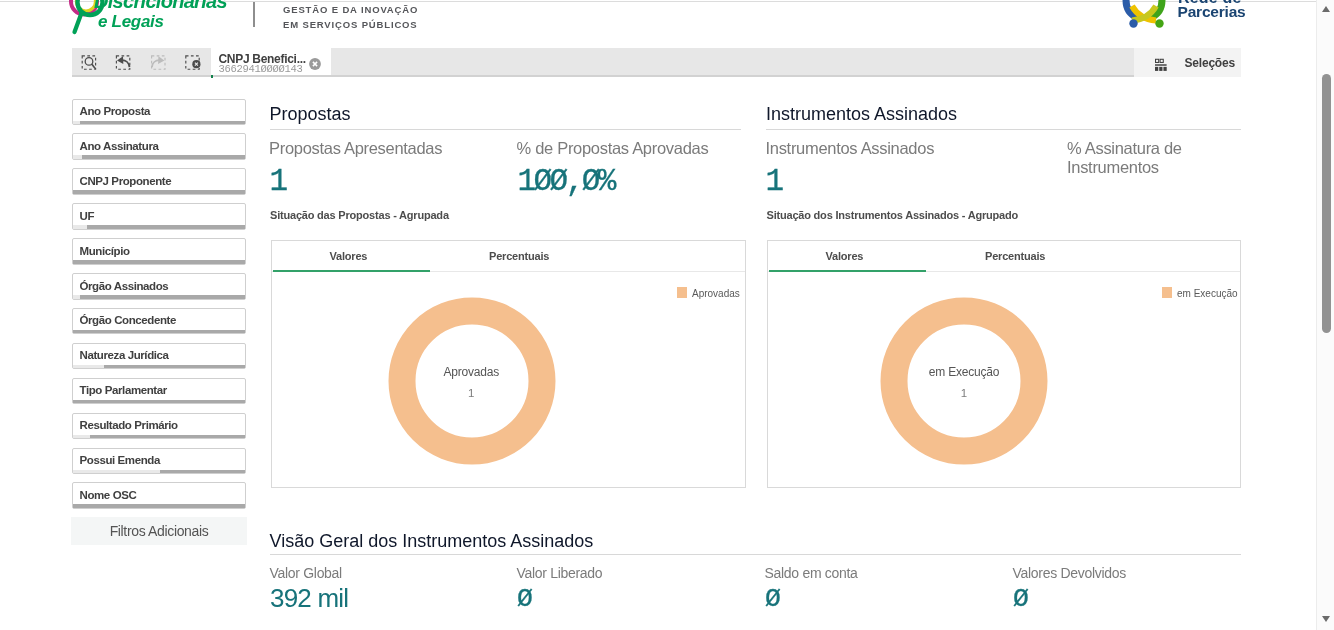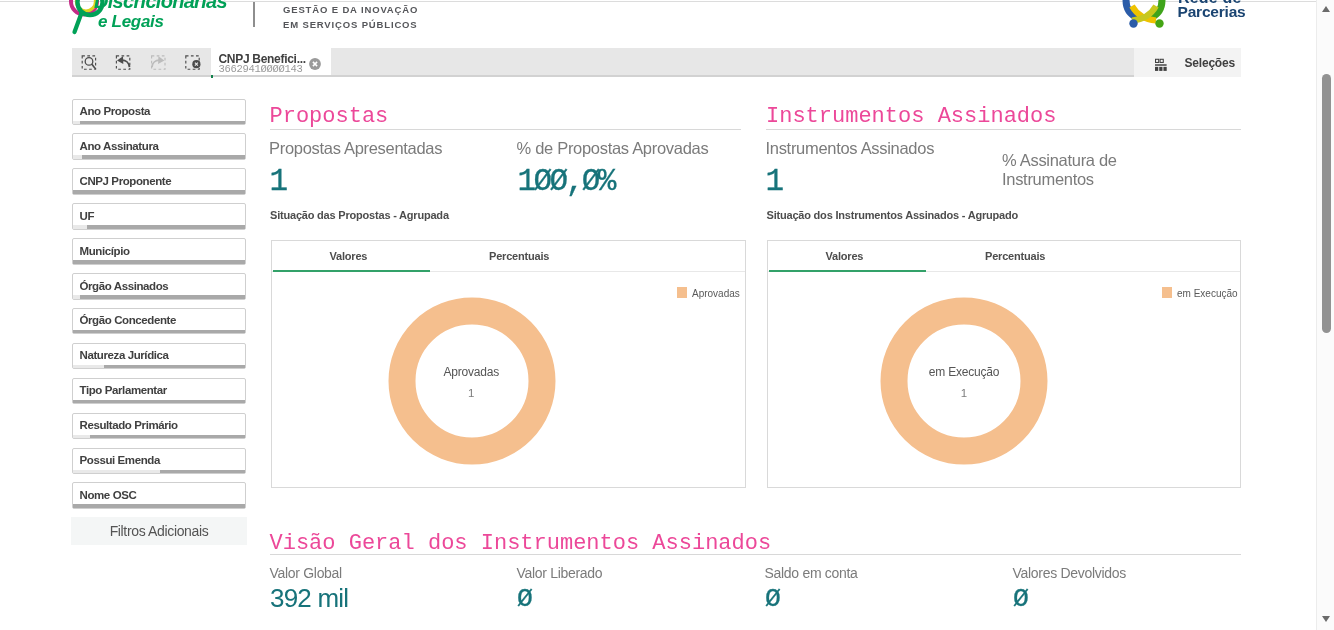--- a/index.html
+++ b/index.html
@@ -2,21 +2,21 @@
 <html><head>
 <meta charset="utf-8">
 <style>
   * { margin:0; padding:0; box-sizing:border-box; }
   html,body { width:1334px; height:630px; overflow:hidden; background:#fff;
     font-family:"Liberation Sans", sans-serif; }
   .abs { position:absolute; }
   #page { position:relative; width:1188px; height:630px; }
   .kpi-label { color:#7b7b7b; font-size:16.5px; letter-spacing:-0.3px; }
   .kpi-value { font-family:"Liberation Mono", monospace; color:#17737a; -webkit-text-stroke:0.3px #17737a; }
-  .sec-title { font-size:22px; color:#ec4899;font-family:Liberation Mono, monospace; }
+  .sec-title { font-size:18px; color:#0f172a; }
   .rule { height:1px; background:#d8d8d8; }
   .mini-title { font-size:11px; font-weight:bold; color:#4d4d4d; letter-spacing:-0.2px; }
   .fbtn { position:absolute; left:72px; width:174px; height:26.5px;
     background:#fff; border:1px solid #cfcfcf; border-radius:2px;padding-left:12px; }
   .fbtn .lbl { position:absolute; left:6.5px; top:5.5px; font-size:11.5px; letter-spacing:-0.4px;
     font-weight:bold; color:#404040; white-space:nowrap; }
   .fbtn .bar { position:absolute; left:0; right:0; bottom:0; height:3.5px;
     background:#a9a9a9; }
   .fbtn .bar .lite { position:absolute; left:0; top:0; bottom:0; background:#e9e9e9; }
   .panel { position:absolute; top:239.5px; height:248px; background:#fff;
@@ -195,21 +195,21 @@
     <svg class="abs" style="left:115px;top:55px;" width="170" height="170" viewBox="0 0 170 170">
       <circle cx="85" cy="85" r="70" fill="none" stroke="#f5bf8e" stroke-width="27"></circle>
     </svg>
     <div class="donut-lbl" style="left:99.8px;top:124px;">Aprovadas</div>
     <div class="donut-num" style="left:99.8px;top:146px;">1</div>
   </div>
 
   <div class="abs sec-title" style="left:766px;top:103.5px;">Instrumentos Assinados</div>
   <div class="abs rule" style="left:766px;top:129px;width:474.5px;"></div>
   <div class="abs kpi-label" style="left:765.5px;top:139px;">Instrumentos Assinados</div>
-  <div class="abs kpi-label" style="left:1002px;top:139px;margin-top:12px;">% Assinatura de Instrumentos</div>
+  <div class="abs kpi-label" style="left:1067px;top:139px;">% Assinatura de Instrumentos</div>
   <div class="abs kpi-value" style="left:765.5px;top:163.5px;font-size:31px;">1</div>
   <div class="abs mini-title" style="left:766.5px;top:209px;">Situação dos Instrumentos Assinados - Agrupado</div>
   <div class="panel" style="left:766.5px;width:474px;">
     <div class="tabtxt" style="left:13px;">Valores</div>
     <div class="tabtxt" style="left:172.5px;">Percentuais</div>
     <div class="abs" style="left:0;top:30px;width:472px;height:1px;background:#e8e8e8;"></div>
     <div class="abs" style="left:1px;top:29.5px;width:157px;height:2px;background:#33a169;"></div>
     <div class="leg-sq" style="left:394px;"></div>
     <div class="leg-tx" style="left:409.5px;">em Execução</div>
     <svg class="abs" style="left:111.5px;top:55px;" width="170" height="170" viewBox="0 0 170 170">

